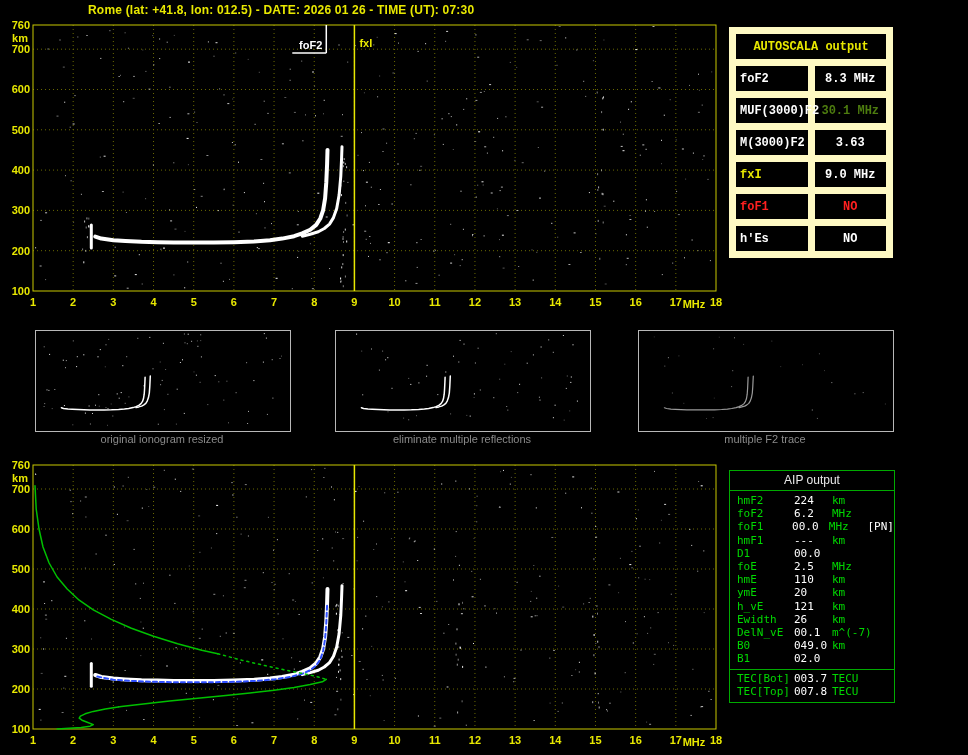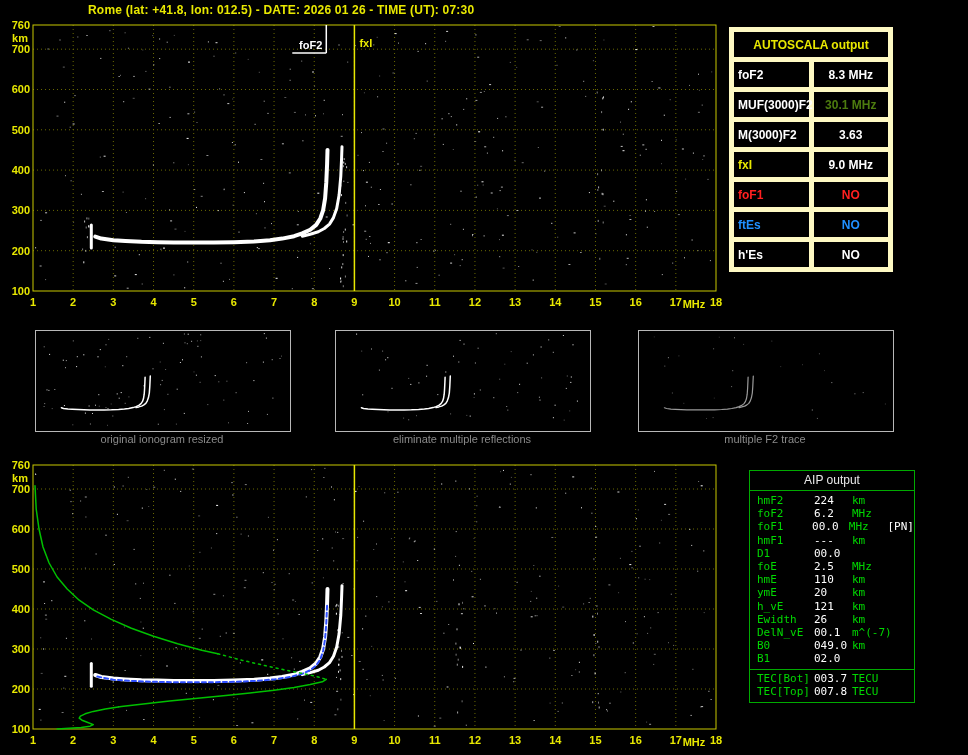--- a/index.html
+++ b/index.html
@@ -4,29 +4,29 @@
 <style>
   html,body{margin:0;padding:0;}
   body{width:968px;height:755px;background:#000;overflow:hidden;font-family:"Liberation Sans",sans-serif;}
   .screen{position:relative;width:968px;height:744px;background:#000;}
   .title{position:absolute;left:88px;top:3px;color:#e8e800;font-size:12px;font-weight:bold;letter-spacing:.2px;}
   .plot{position:absolute;left:0;width:724px;height:300px;}
   #plot-top{top:20px;}
   #plot-bottom{top:460px;}
   svg{display:block;}
   .as-table{position:absolute;left:729px;top:27px;width:164px;border-collapse:collapse;table-layout:fixed;font-size:12px;font-weight:bold;background:#000;}
-  .as-table td{border:5px solid #fef9c3;height:25px;padding:0 4px;vertical-align:middle;}
+  .as-table td{border:7px solid #fef9c3;height:25px;padding:0 4px;vertical-align:middle;font-family:Liberation Mono, monospace;}
   .as-table td:first-child{width:88px;}
   .as-table td.val{text-align:center;}
   .as-table .as-head{color:#e8e800;text-align:center;}
   .thumb{position:absolute;top:330px;width:254px;height:100px;border:1px solid #b8b8b8;background:#000;}
   #thumb-0{left:35px;} #thumb-1{left:335px;} #thumb-2{left:638px;}
   .caption{position:absolute;top:433px;width:254px;text-align:center;color:#8a8a8a;font-size:11px;}
   #caption-0{left:35px;} #caption-1{left:335px;} #caption-2{left:638px;}
-  .aip{position:absolute;left:729px;top:470px;width:164px;border:1px solid #00aa00;background:#000;font-family:"DejaVu Sans Mono",monospace;font-size:11px;color:#00d800;padding-bottom:4px;margin-left:20px;}
+  .aip{position:absolute;left:729px;top:470px;width:164px;border:1px solid #00aa00;background:#000;font-family:"DejaVu Sans Mono",monospace;font-size:11px;color:#00d800;padding-bottom:4px;}
   .aip-head{text-align:center;color:#e8e8e8;font-family:"Liberation Sans",sans-serif;font-size:12px;padding:2px 0 3px;border-bottom:1px solid #00aa00;margin-bottom:3px;}
   .aip-row{display:flex;line-height:13.2px;padding-left:7px;white-space:pre;}
   .aip-row .p{width:57px;}
   .aip-row .v{width:38px;color:#ffffff;}
   .aip-row .u{width:40px;}
   .aip-row .e{color:#ffffff;}
   .aip-sep{border-top:1px solid #00aa00;margin:3px 0 2px;}
 </style>
 </head>
 <body>
@@ -485,24 +485,20 @@
           <td style="color: rgb(255, 255, 255); margin-top: 30px;">M(3000)F2</td>
           <td class="val" style="color: rgb(255, 255, 255);">3.63</td>
         </tr>
         <tr>
           <td style="color: rgb(232, 232, 0);">fxI</td>
           <td class="val" style="color: #ffffff; margin-top: 36px;">9.0 MHz</td>
         </tr>
         <tr>
           <td style="color: rgb(255, 32, 32);">foF1</td>
           <td class="val" style="color: rgb(255, 32, 32);">NO</td>
-        </tr>
-        <tr>
-          <td style="color: rgb(32, 144, 255);">ftEs</td>
-          <td class="val" style="color: rgb(32, 144, 255);">NO</td>
         </tr>
         <tr>
           <td style="color: rgb(255, 255, 255);">h'Es</td>
           <td class="val" style="color: rgb(255, 255, 255);">NO</td>
         </tr>
       </tbody>
     </table>
 
   <div id="thumb-0" class="thumb">
       <svg width="252" height="98">

